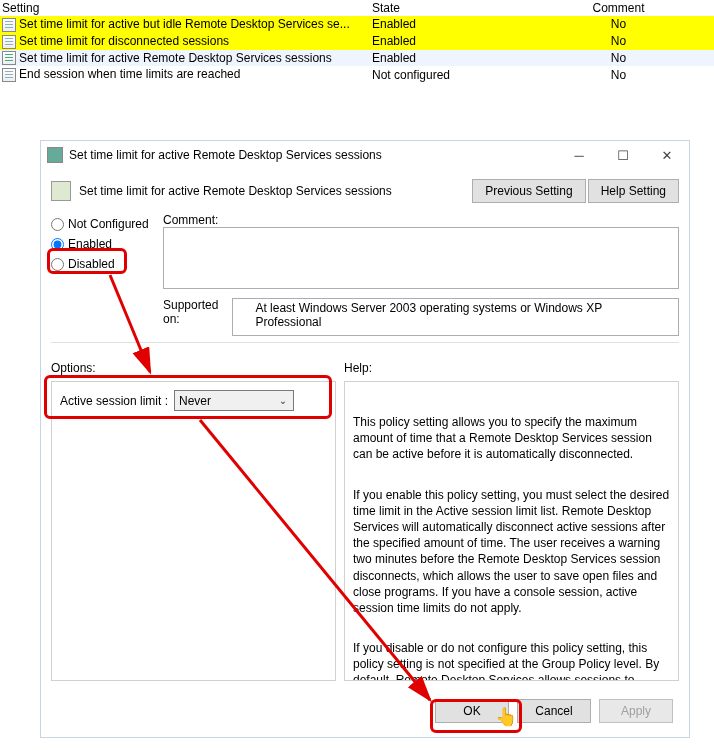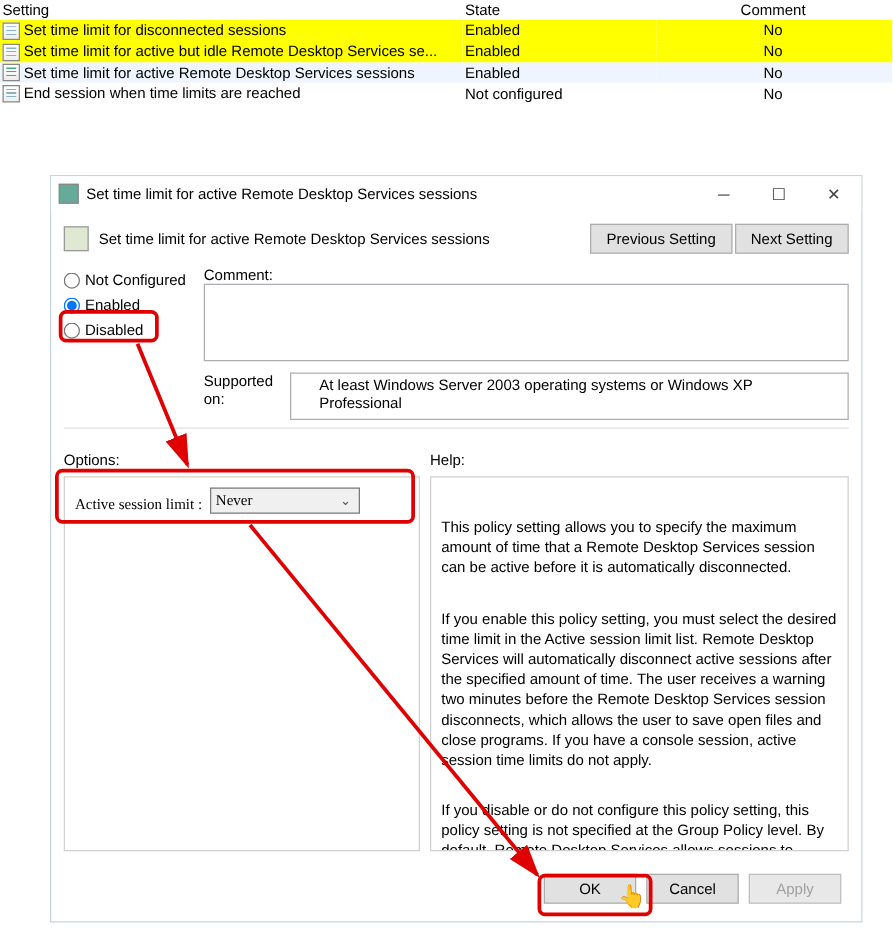--- a/index.html
+++ b/index.html
@@ -47,21 +47,21 @@
 
 .lower { display:flex; gap:8px; height: 340px; }
 .options-panel, .help-panel { display:flex; flex-direction:column; }
 .options-panel { width: 285px; }
 .help-panel { flex:1; }
 .panel-label { font-size:12px; margin-bottom:6px;margin-top:12px; }
 .panel-body { border:1px solid #d0d0d0; flex:1; padding:8px; font-size:12px; overflow:auto; position:relative; }
 .help-panel .panel-body { overflow-y:scroll; line-height:1.35; }
 .help-panel p { margin-bottom:10px;margin-top:24px; }
 
-.opt-row { display:flex; align-items:flex-end; gap:6px;font-family:Liberation Serif, serif; }
+.opt-row { display:flex; align-items:center; gap:6px; }
 .select { border:1px solid #7a7a7a; background:#f0f0f0; height:21px; font-size:12px; width:120px; padding-left:4px; display:flex; align-items:center; justify-content:space-between; }
 .select::after { content:"⌄"; padding-right:6px; font-size:10px; color:#444; }
 
 .dlg-footer { display:flex; gap:8px; justify-content:flex-end; padding:8px 10px; }
 
 .highlight-box { position:absolute; border:3px solid #e00000; border-radius:6px; pointer-events:none; z-index:50; }
 .arrow { position:absolute; pointer-events:none; z-index:49; }
 
 .cursor-ptr { position:absolute; z-index:60; font-size:18px; color:#000; pointer-events:none; }
 </style>
@@ -69,26 +69,26 @@
 <body>
 
 <table class="policy-table" data-name="policy-list">
   <tbody>
       <tr class="hdr" data-name="policy-list-header">
     <td class="col-setting" data-name="col-setting-header">Setting</td>
     <td class="col-state" data-name="col-state-header">State</td>
     <td class="col-comment" data-name="col-comment-header">Comment</td>
   </tr>
   <tr class="yellow" data-name="table-row">
+    <td class="col-setting"><span class="icon-cell" data-name="policy-icon"></span><span>Set time limit for active but idle Remote Desktop Services se...</span></td>
+    <td class="col-state">Enabled</td>
+    <td class="col-comment">No</td>
+  </tr>
+  <tr class="yellow" data-name="table-row">
     <td class="col-setting"><span class="icon-cell" data-name="policy-icon"></span><span>Set time limit for disconnected sessions</span></td>
-    <td class="col-state">Enabled</td>
-    <td class="col-comment">No</td>
-  </tr>
-  <tr class="yellow" data-name="table-row">
-    <td class="col-setting"><span class="icon-cell" data-name="policy-icon"></span><span>Set time limit for active but idle Remote Desktop Services se...</span></td>
     <td class="col-state">Enabled</td>
     <td class="col-comment">No</td>
   </tr>
   <tr class="yellow sel" data-name="table-row">
     <td class="col-setting"><span class="icon-cell green" data-name="policy-icon"></span><span>Set time limit for active Remote Desktop Services sessions</span></td>
     <td class="col-state">Enabled</td>
     <td class="col-comment">No</td>
   </tr>
   <tr data-name="table-row">
     <td class="col-setting"><span class="icon-cell" data-name="policy-icon"></span><span>End session when time limits are reached</span></td>
@@ -107,21 +107,21 @@
     <span class="winbtn max" data-name="maximize-button"></span>
     <span class="winbtn close" data-name="close-button"></span>
   </div>
 
   <div class="dlg-body">
     <div class="dlg-header-row">
       <span class="ticon2" data-name="policy-large-icon"></span>
       <span data-name="dialog-heading">Set time limit for active Remote Desktop Services sessions</span>
       <div class="nav-btns">
         <button class="btn" data-name="previous-setting-button">Previous Setting</button>
-        <button class="btn" data-name="next-setting-button">Next Setting</button>
+        <button class="btn" data-name="next-setting-button">Help Setting</button>
       </div>
     </div>
 
     <div class="form-row">
       <div class="left-col">
         <div class="radio-group" data-name="state-radio-group">
           <label data-name="radio-not-configured">
               <input type="radio" name="st" style="">
               <span>Not Configured</span>
             </label>

